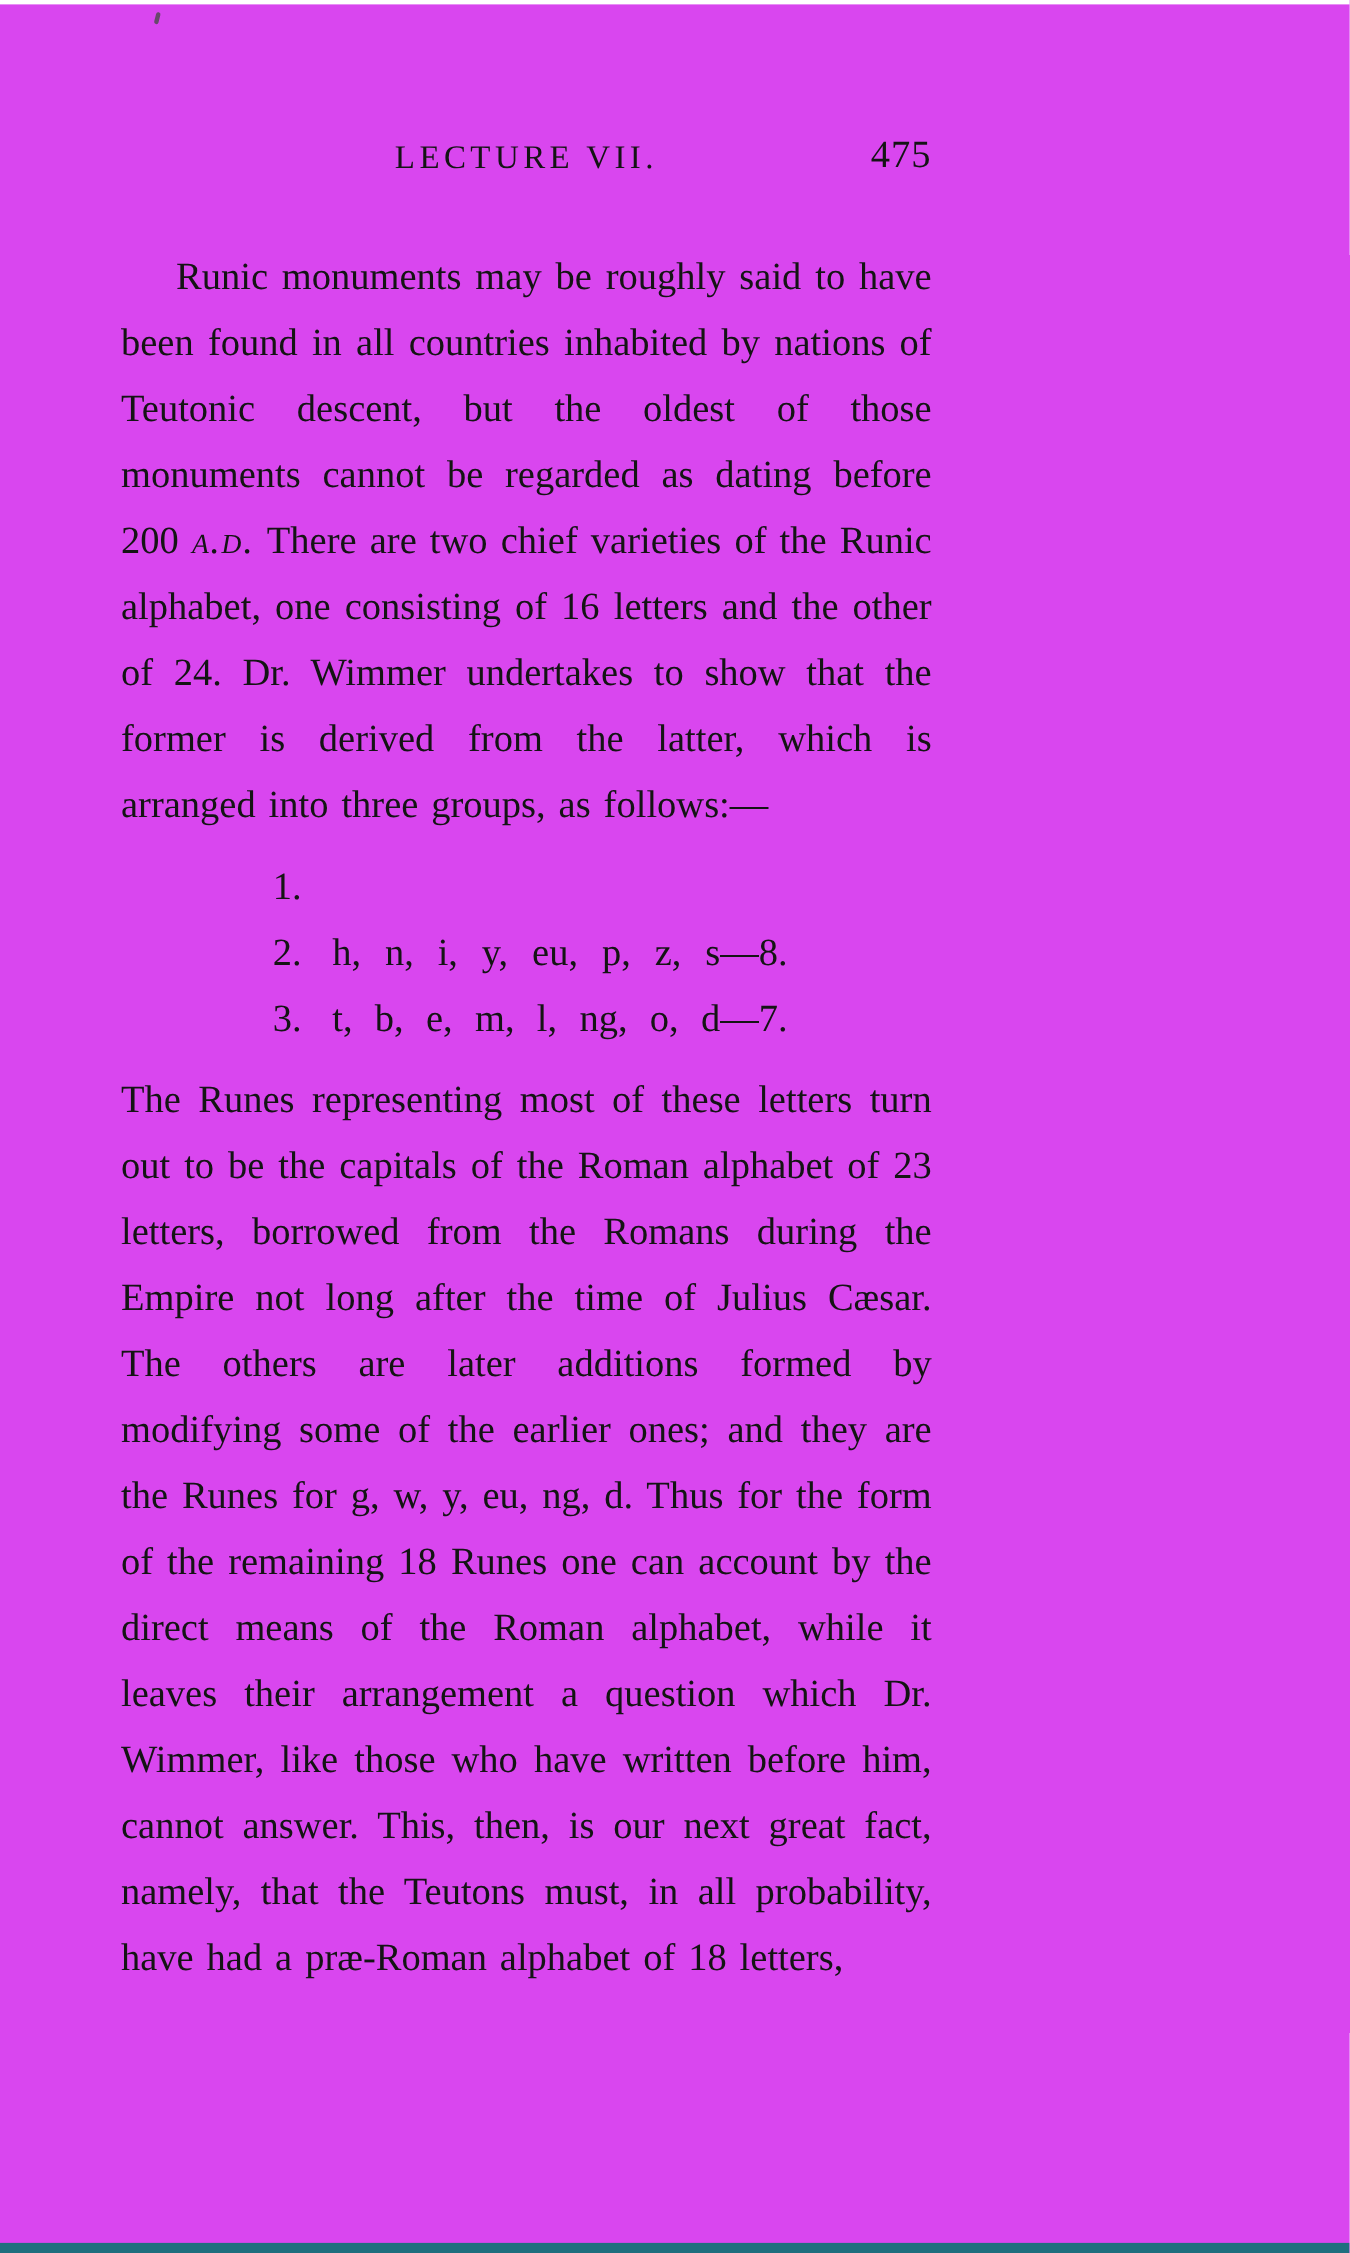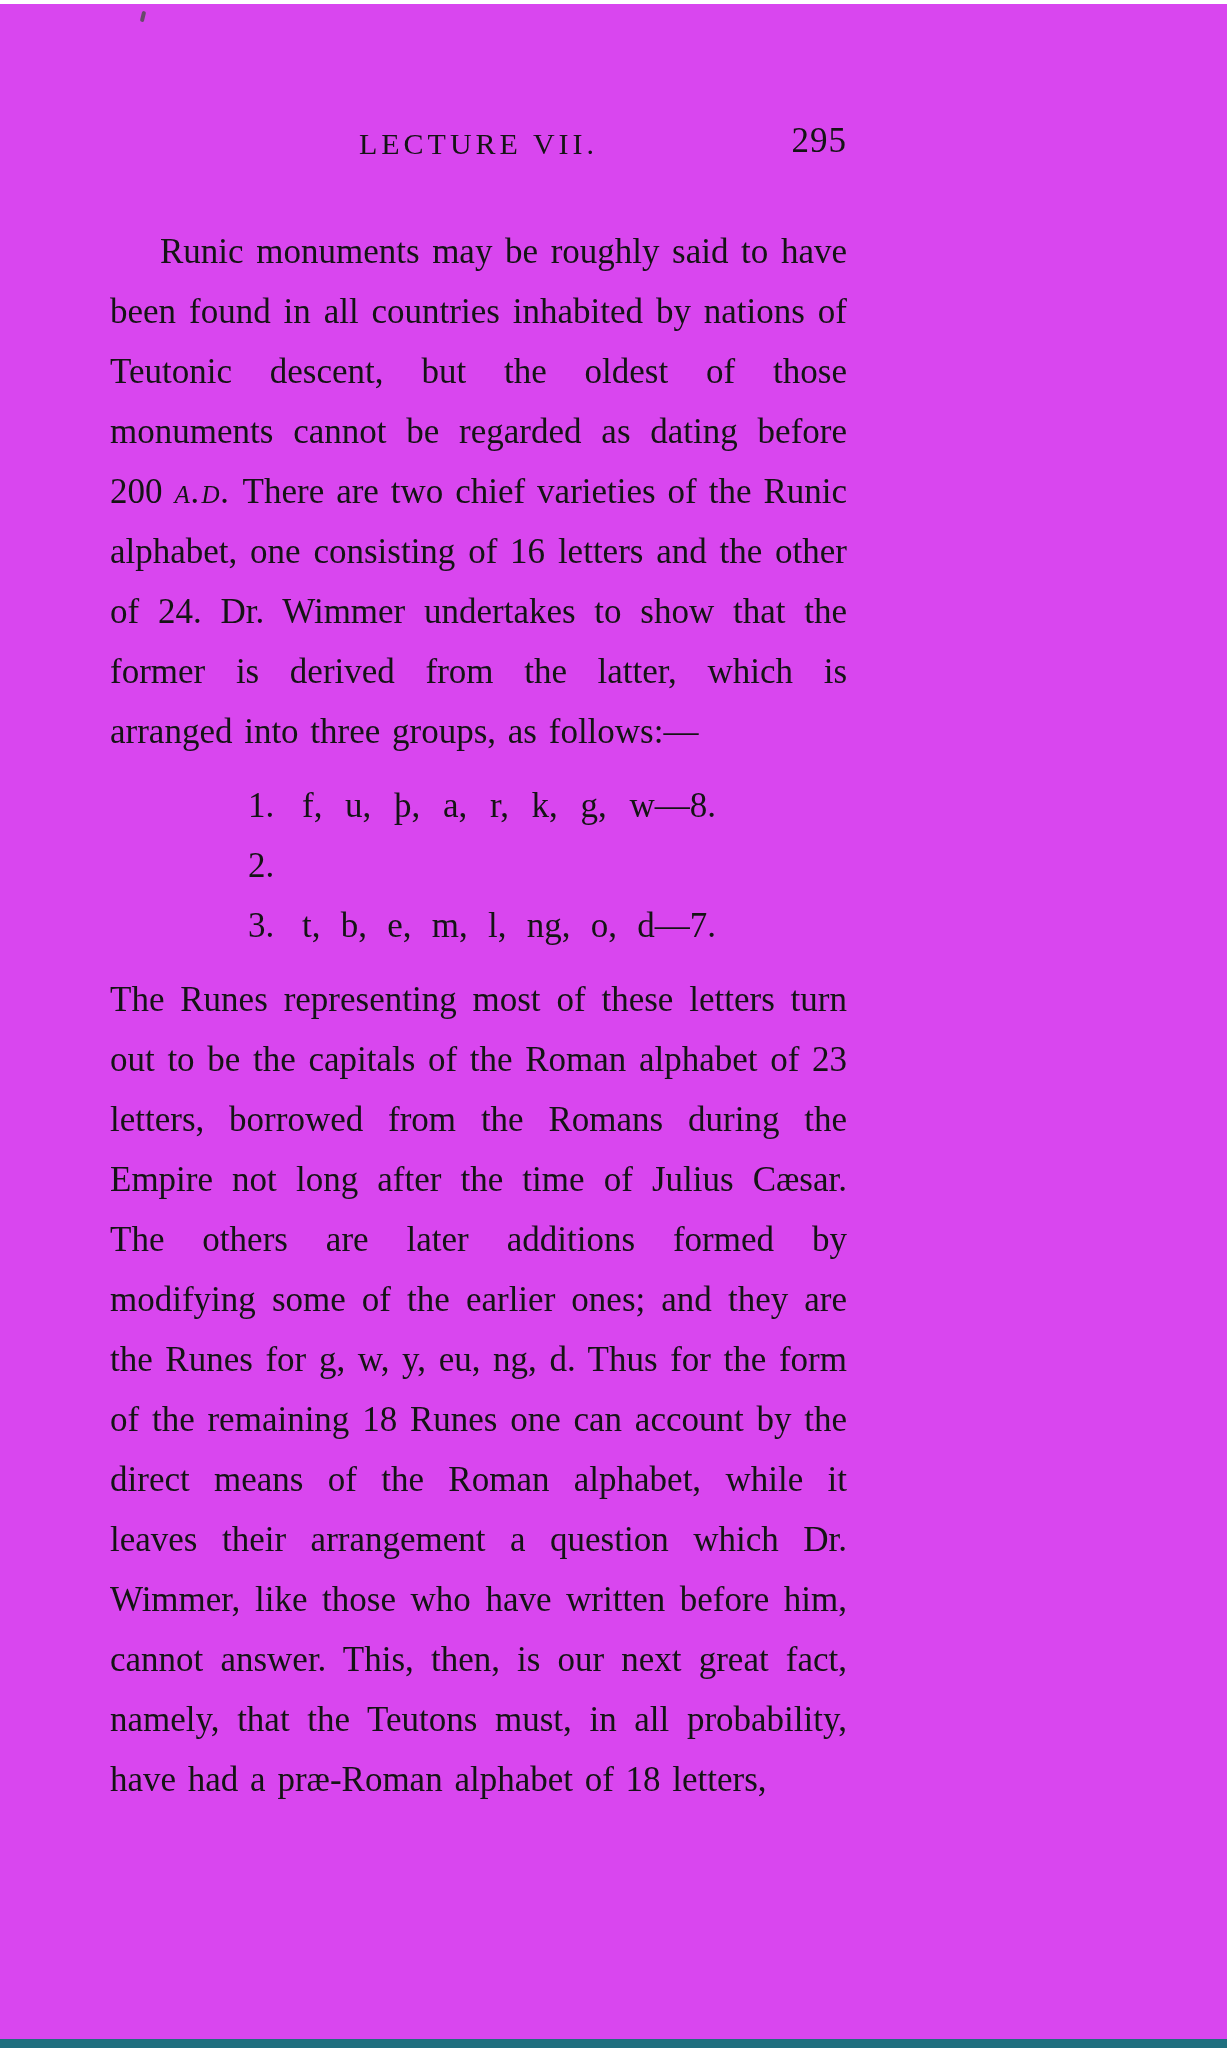--- a/index.html
+++ b/index.html
@@ -97,32 +97,32 @@
 <body>
 
 <div class="scan-page">
 
   <div class="scan-artifact"></div>
 
   <div class="content">
 
     <header class="running-head">
       <span class="head-title">LECTURE VII.</span>
-      <span class="page-num">295</span>
+      <span class="page-num">475</span>
     </header>
 
     <p class="para first-indent"><span>Runic monuments may be roughly said to have been found in all countries inhabited by nations of Teutonic descent, but the oldest of those monuments cannot be regarded as dating before 200 </span><span class="smallcaps">a.d.</span><span> There are two chief varieties of the Runic alphabet, one consisting of 16 letters and the other of 24. Dr. Wimmer undertakes to show that the former is derived from the latter, which is arranged into three groups, as follows:—</span></p>
 
     <div class="rune-list">
       <div class="rune-row">
         <span class="rune-num">1.</span>
-        <span class="rune-letters">f, u, þ, a, r, k, g, w—8.</span>
       </div>
       <div class="rune-row">
         <span class="rune-num">2.</span>
+        <span class="rune-letters">h, n, i, y, eu, p, z, s—8.</span>
       </div>
       <div class="rune-row">
         <span class="rune-num">3.</span>
         <span class="rune-letters">t, b, e, m, l, ng, o, d—7.</span>
       </div>
     </div>
 
     <p class="para after-list"><span>The Runes representing most of these letters turn out to be the capitals of the Roman alphabet of 23 letters, borrowed from the Romans during the Empire not long after the time of Julius Cæsar. The others are later additions formed by modifying some of the earlier ones; and they are the Runes for </span><span class="italic">g, w, y, eu, ng, d.</span><span> Thus for the form of the remaining 18 Runes one can account by the direct means of the Roman alphabet, while it leaves their arrangement a question which Dr. Wimmer, like those who have written before him, cannot answer. This, then, is our next great fact, namely, that the Teutons must, in all probability, have had a præ-Roman alphabet of 18 letters,</span></p>
 
   </div>

